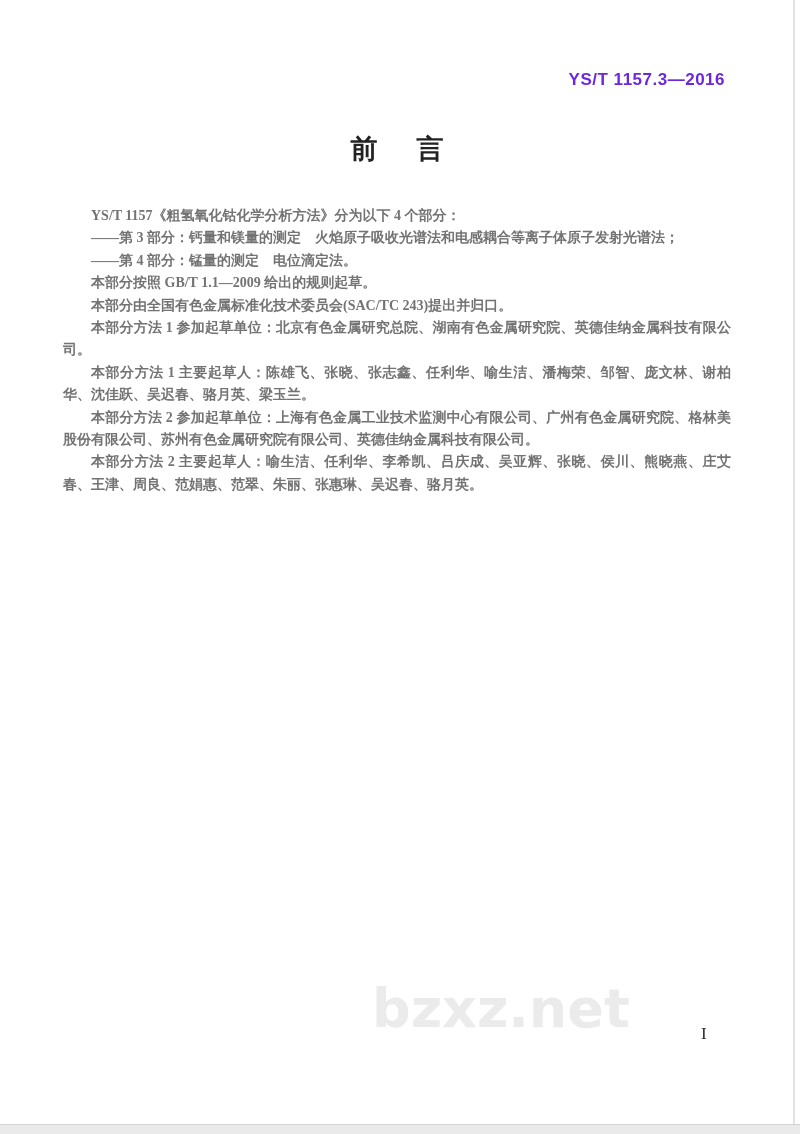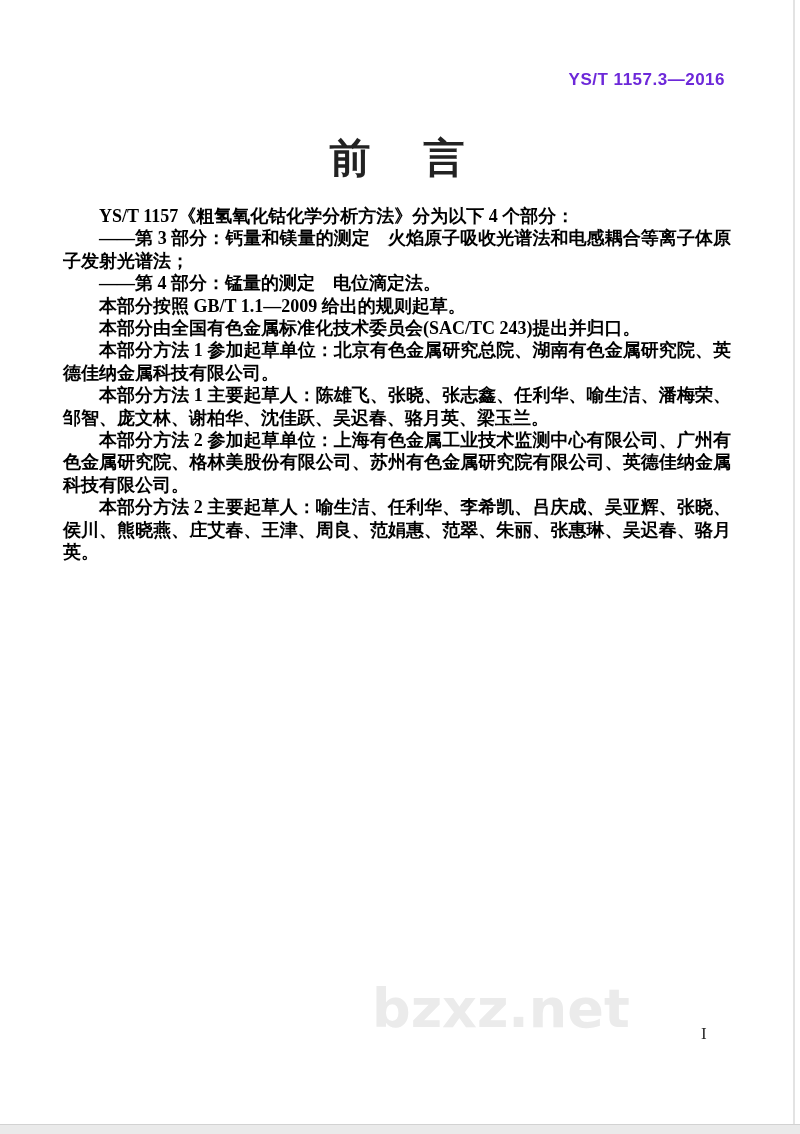--- a/index.html
+++ b/index.html
@@ -26,35 +26,35 @@
     color: #6d28d9;
   }
   .title {
     position: absolute;
     top: 131px;
     left: 63px;
     width: 668px;
     margin: 0;
     text-align: center;
     font-family: "Liberation Sans", "DejaVu Sans", sans-serif;
-    font-size: 41px;
+    font-size: 27px;
     font-weight: bold;
     letter-spacing: 6px;
     text-indent: 6px;
     color: #222222;
   }
   .body-text {
     position: absolute;
     top: 205px;
     left: 63px;
     width: 668px;
-    font-size: 18px;
+    font-size: 14px;
     line-height: 22.4px;
     font-weight: 600;
-    color: #000000;
+    color: #737373;
     text-align: justify;
   }
   .para {
     margin: 0;
     text-indent: 2em;
   }
   .watermark {
     position: absolute;
     left: 372px;
     top: 982px;

